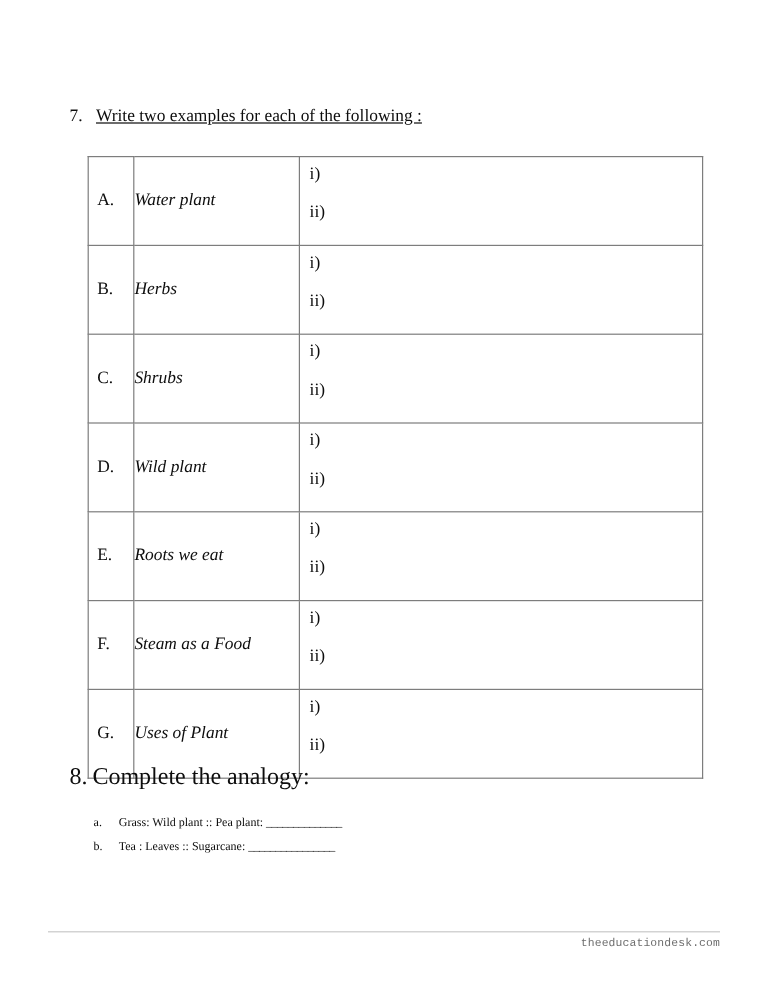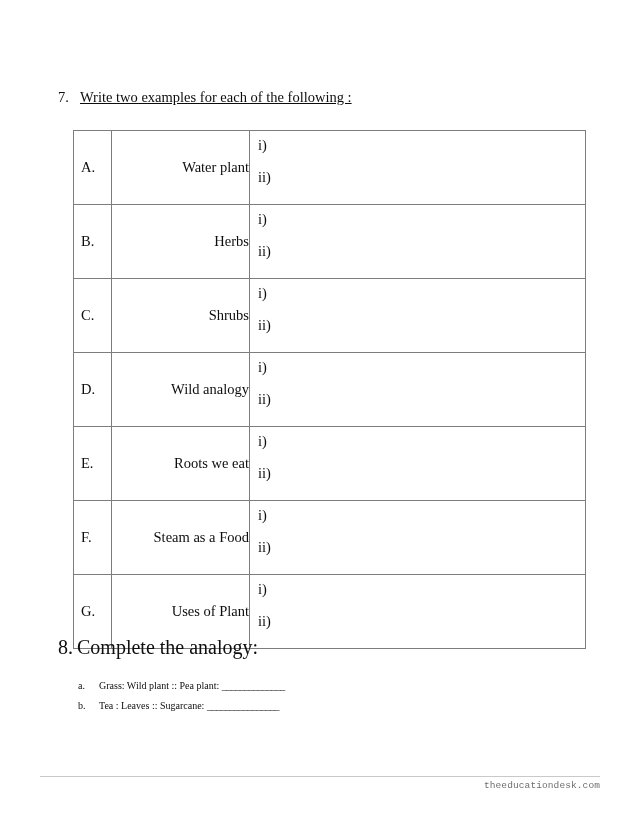--- a/index.html
+++ b/index.html
@@ -52,21 +52,22 @@
     vertical-align: middle;
     font-size: 14.5px;
   }
   .col-letter {
     width: 30px;
     text-align: left;
     padding-left: 7px !important;
   }
   .col-label {
     width: 137px;
-    text-align: right;
+    text-align: left;
+    font-style: italic;
   }
   .col-answers {
     width: 327px;
     vertical-align: top !important;
     padding: 6px 0 0 8px !important;
   }
   .ans-line {
     display: block;
     font-size: 14.5px;
     line-height: 16px;
@@ -159,21 +160,21 @@
       <tr>
         <td class="col-letter">C.</td>
         <td class="col-label">Shrubs</td>
         <td class="col-answers">
           <span class="ans-line">i)</span>
           <span class="ans-line second">ii)</span>
         </td>
       </tr>
       <tr>
         <td class="col-letter">D.</td>
-        <td class="col-label">Wild analogy</td>
+        <td class="col-label">Wild plant</td>
         <td class="col-answers">
           <span class="ans-line">i)</span>
           <span class="ans-line second">ii)</span>
         </td>
       </tr>
       <tr>
         <td class="col-letter">E.</td>
         <td class="col-label">Roots we eat</td>
         <td class="col-answers">
           <span class="ans-line">i)</span>

